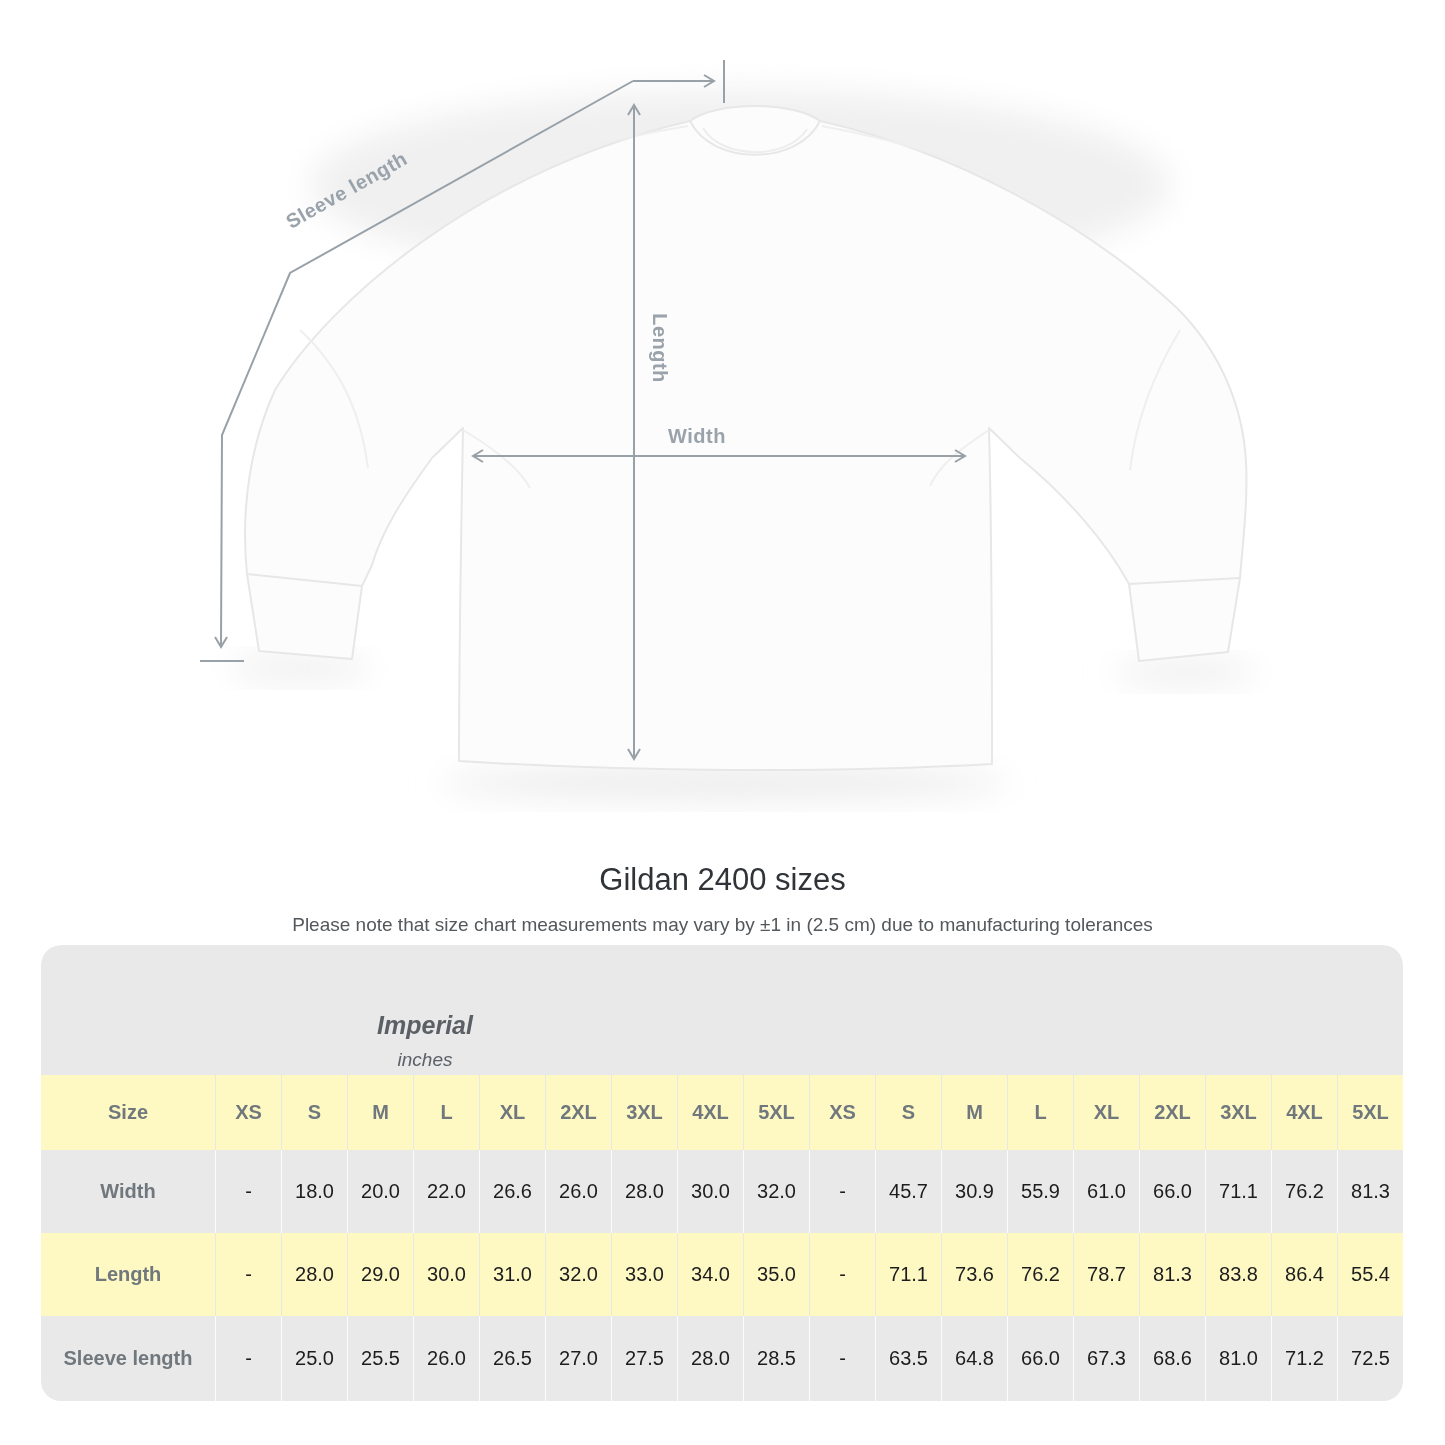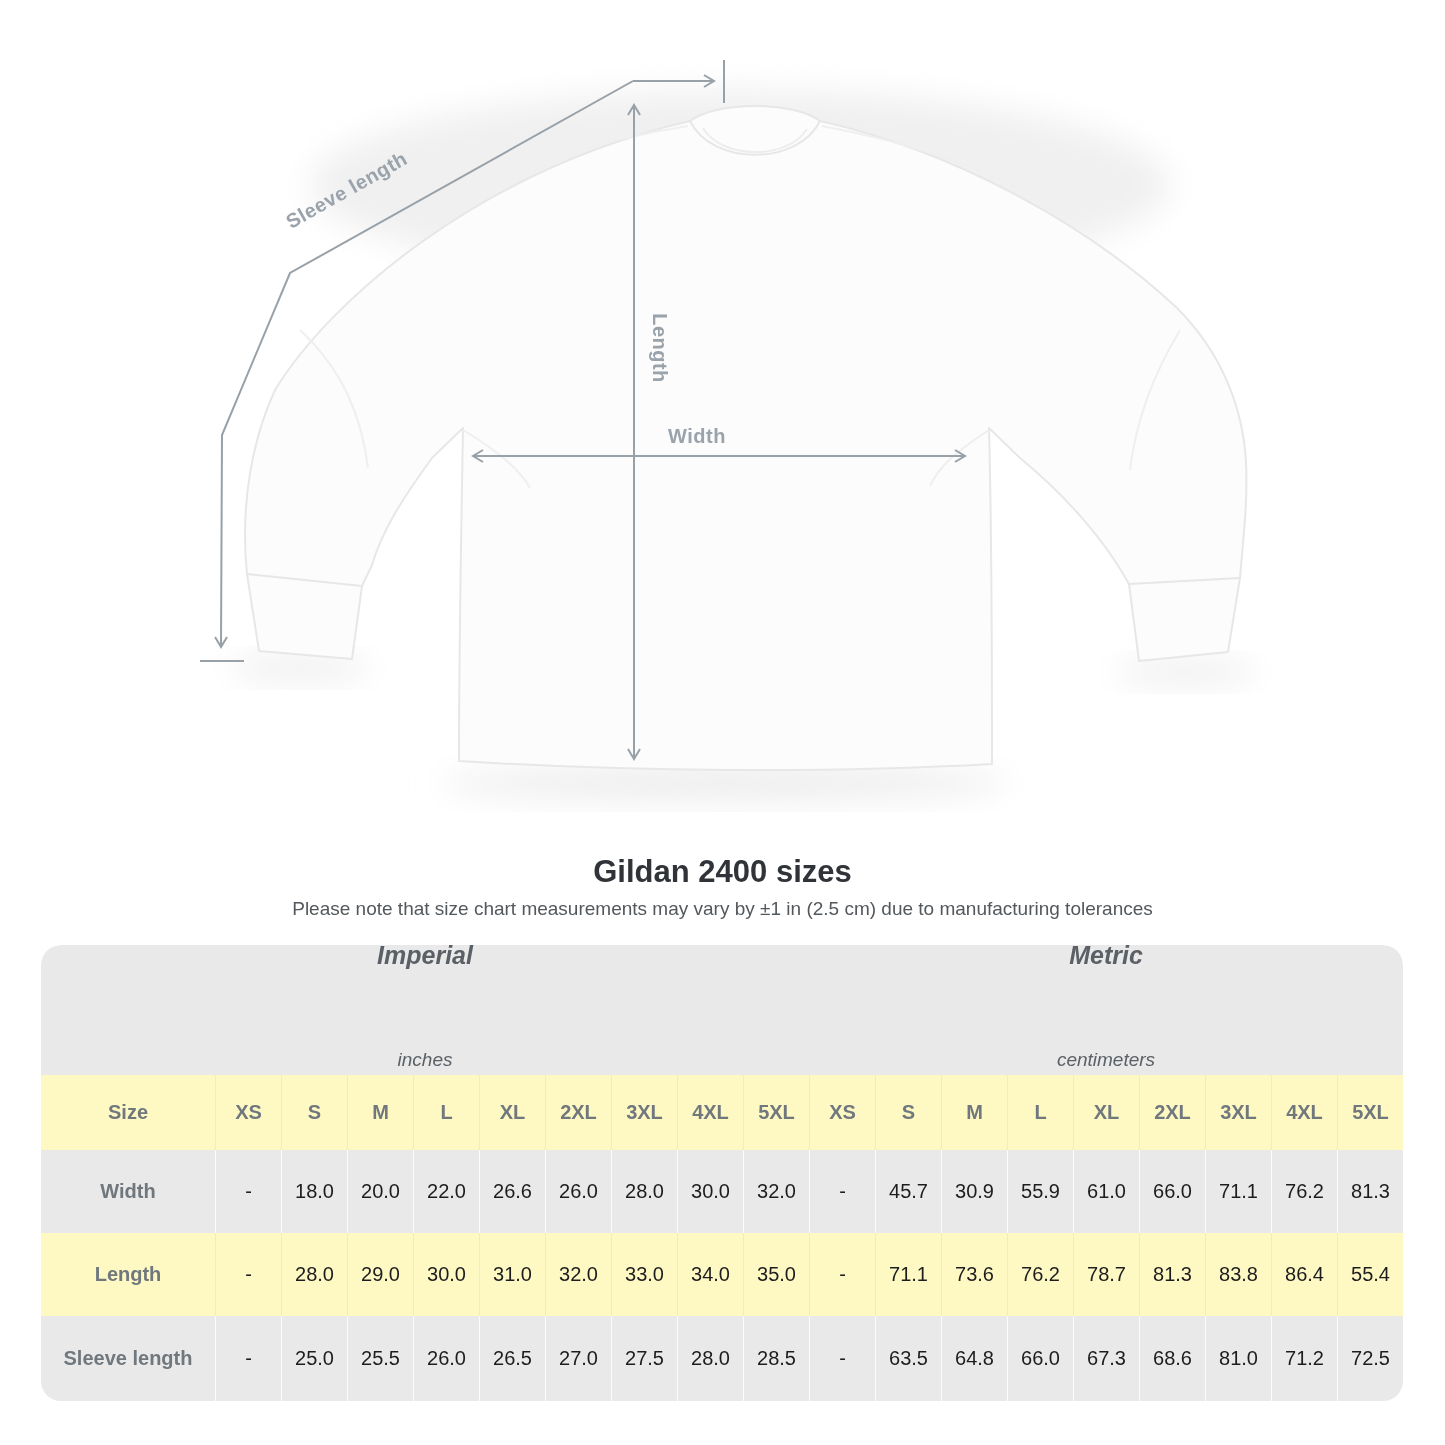--- a/index.html
+++ b/index.html
@@ -5,32 +5,32 @@
   html,body{margin:0;padding:0;background:#fff;}
   .page{
     position:relative;width:1445px;height:1445px;background:#fff;overflow:hidden;
     font-family:"Liberation Sans",sans-serif;
   }
   
   .diagram-svg{position:absolute;top:0;left:0;}
   .meas-label{font-weight:bold;font-size:20px;fill:#9aa3ab;letter-spacing:.5px;}
   
   .title-block{position:absolute;top:846px;left:0;width:100%;text-align:center;}
-  .chart-title{font-size:31px;font-weight:bold;color:#303438;margin:8px;}
+  .chart-title{font-size:31px;font-weight:normal;color:#303438;margin:16px;}
   .chart-subtitle{font-size:19px;color:#53585c;margin:8px 0 0 0;}
   
   .size-table{
     position:absolute;left:41px;top:945px;width:1362px;height:456px;
     border-radius:20px;overflow:hidden;
   }
   .unit-band{
     display:grid;grid-template-columns:768px 594px;height:130px;
     background:#e9e9e9;border-radius:20px 20px 0 0;
   }
-  .unit-cell{display:flex;flex-direction:column;align-items:center;justify-content:space-between;gap:9px;transform:translateY(-4px);}
+  .unit-cell{display:flex;flex-direction:column;align-items:center;justify-content:flex-end;gap:9px;transform:translateY(-4px);}
   .unit-name{font-size:25px;font-weight:bold;font-style:italic;color:#5a6065;}
   .unit-sub{font-size:19px;font-style:italic;color:#5a6065;}
   .grid{display:grid;grid-template-columns:174px repeat(18,66px);grid-template-rows:75px 83px 83px 85px;}
   .cell{display:flex;align-items:center;justify-content:center;font-size:20px;}
   .head{font-weight:bold;color:#70787e;}
   .lab{font-weight:bold;color:#70787e;}
   .val{color:#1d1d1f;}
   .rw{background:#fef9c3;border-left:1px solid #e8e8e8;}
   .rg{background:#e9e9e9;border-left:1px solid rgba(255,255,255,.85);}
   .c0{border-left:none;}
@@ -120,24 +120,20 @@
   <div class="title-block">
     <h1 class="chart-title">Gildan 2400 sizes</h1>
     <p class="chart-subtitle">Please note that size chart measurements may vary by ±1 in (2.5 cm) due to manufacturing tolerances</p>
   </div>
 
   <div class="size-table">
     <div class="unit-band">
       <div class="unit-cell">
         <div class="unit-name">Imperial</div>
         <div class="unit-sub">inches</div>
-      </div>
-      <div class="unit-cell">
-        <div class="unit-name">Metric</div>
-        <div class="unit-sub">centimeters</div>
       </div>
     </div>
     <div class="grid" id="grid">
         <div class="cell head rw c0">Size</div>
         <div class="cell head rw">XS</div>
         <div class="cell head rw">S</div>
         <div class="cell head rw">M</div>
         <div class="cell head rw">L</div>
         <div class="cell head rw">XL</div>
         <div class="cell head rw">2XL</div>

